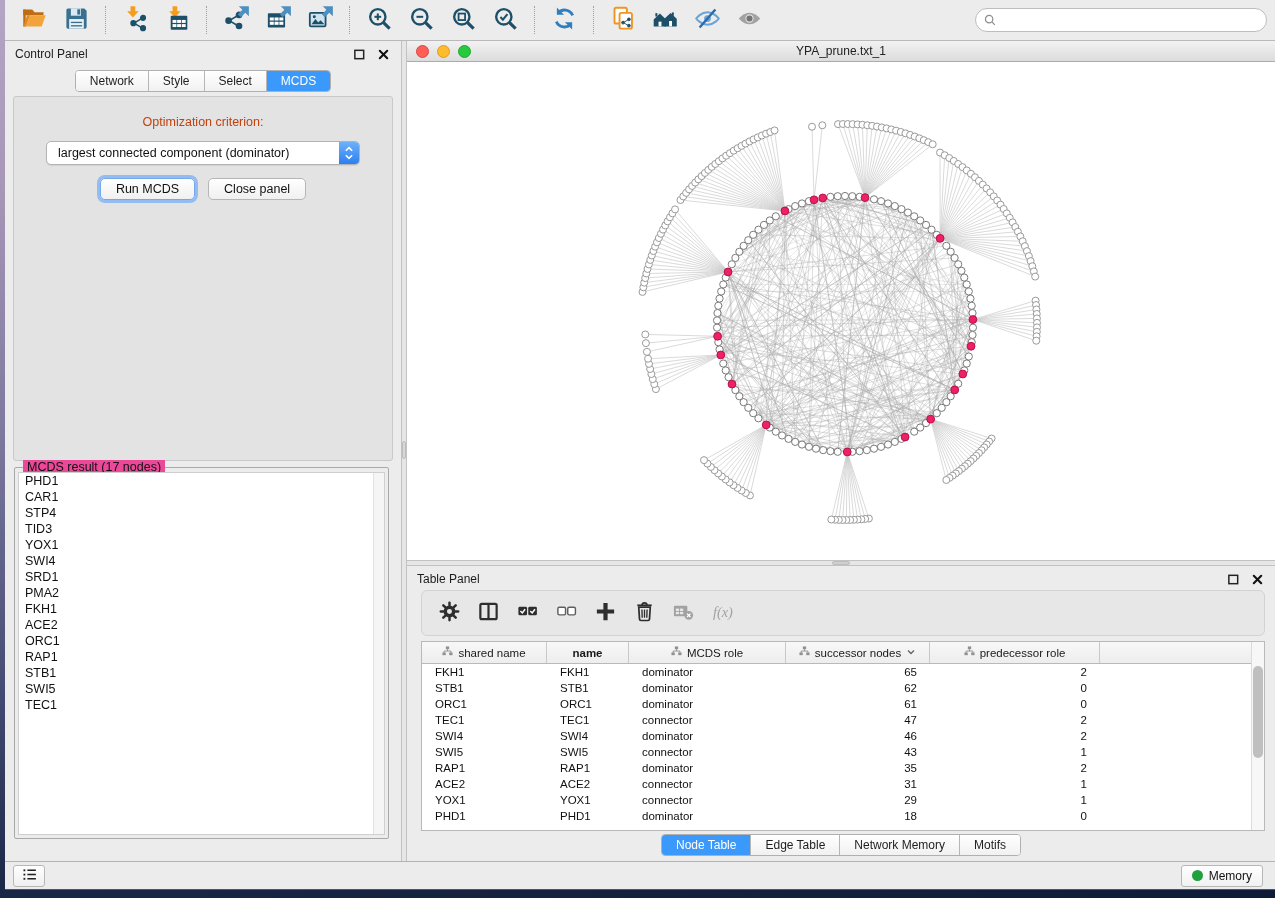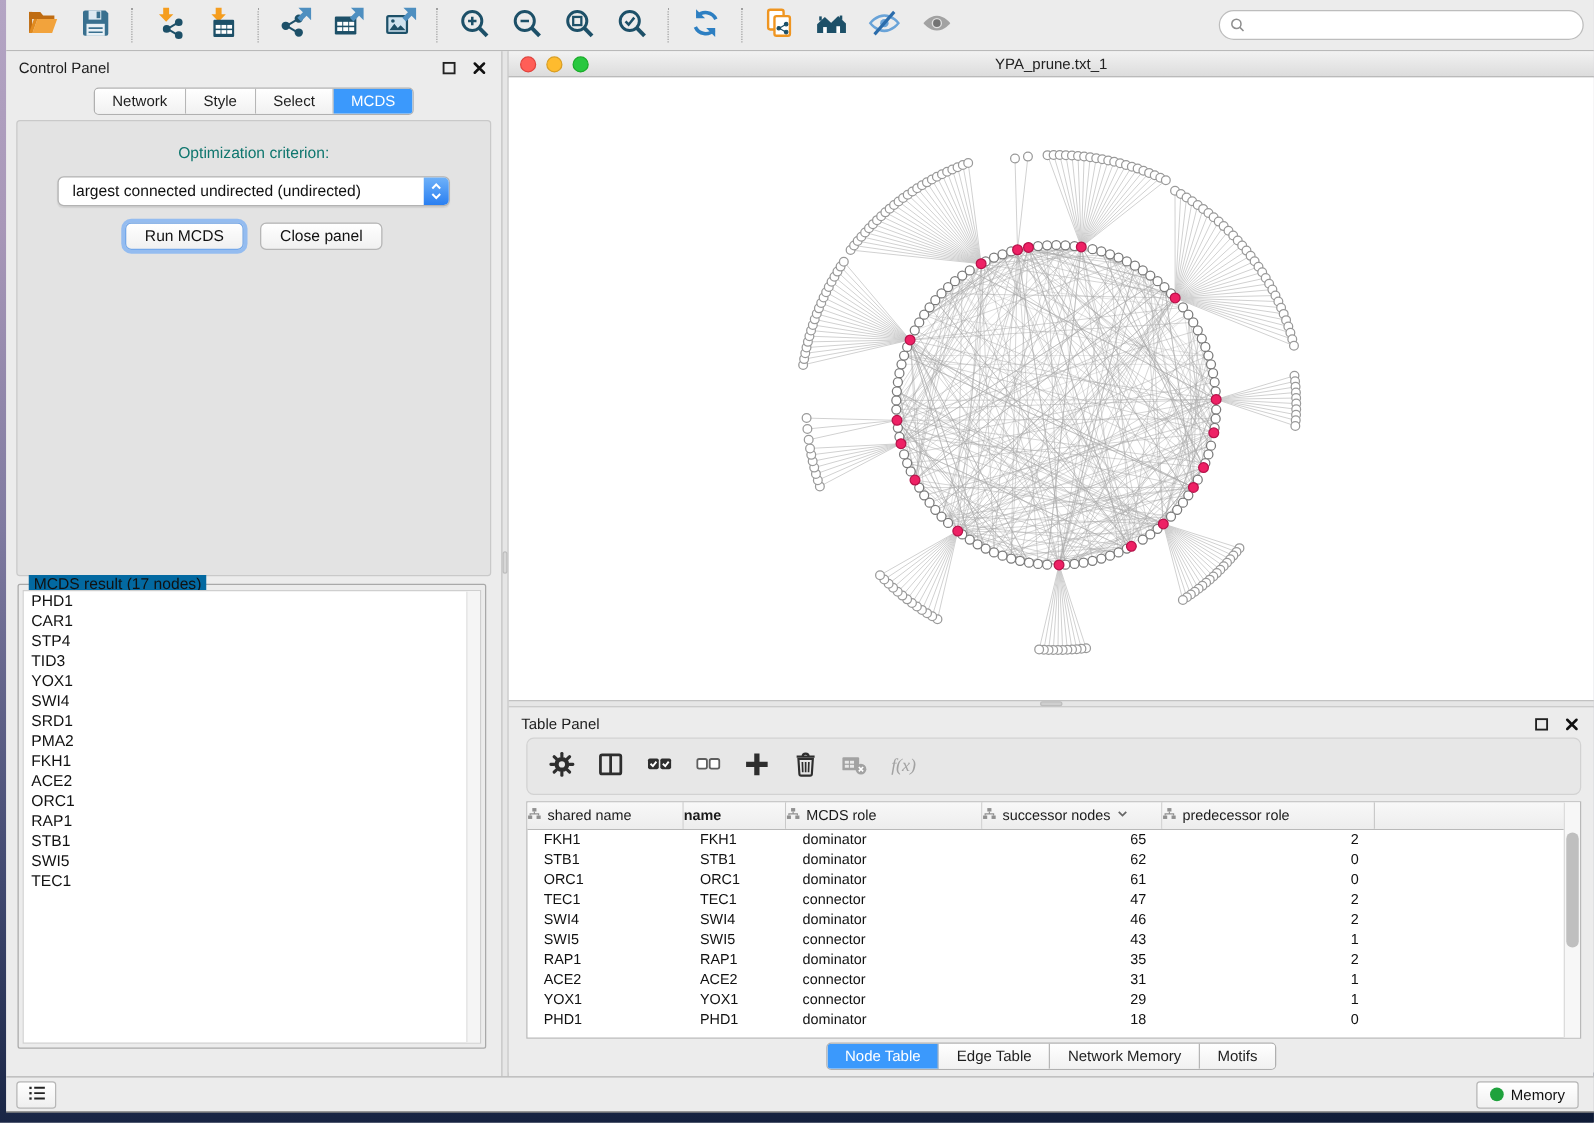--- a/index.html
+++ b/index.html
@@ -24,30 +24,30 @@
   .panel-title{flex:0 0 auto;}
   .panel-ctls{margin-left:auto;display:flex;align-items:center;gap:9px;}
   .panel-ctl{width:15px;height:15px;display:flex;align-items:center;justify-content:center;background:none;border:none;padding:0;cursor:pointer;}
   .panel-ctl svg{width:13px;height:13px;}
   .cp-tabs-row{display:flex;justify-content:center;margin-top:3px;position:relative;z-index:2;}
   .segbar{display:inline-flex;border:1px solid #b0b0b0;border-radius:4px;overflow:hidden;background:#fff;}
   .seg{padding:3px 14px;font-size:12px;color:#1e1e1e;background:linear-gradient(#ffffff,#f1f1f1);border-right:1px solid #b6b6b6;cursor:pointer;white-space:nowrap;}
   .seg:last-child{border-right:none;}
   .seg.active{background:#3b99fc;color:#fff;}
   .cp-content{position:absolute;left:8px;right:8px;top:55px;height:365px;background:#e3e3e3;border:1px solid #c9c9c9;border-radius:3px;}
-  .opt-label{text-align:center;margin-top:18px;font-size:12.5px;color:#0f766e;}
+  .opt-label{text-align:center;margin-top:18px;font-size:12.5px;color:#c2410c;}
   .select-row{margin:12px 32px 0 32px;position:relative;}
   .mac-select{width:100%;height:24px;background:#fff;border:1px solid #b3b3b3;border-radius:5px;display:flex;align-items:center;padding-left:11px;font-size:12.5px;color:#111;cursor:pointer;box-shadow:0 1px 1px rgba(0,0,0,.08);}
   .select-stepper{position:absolute;right:1px;top:1px;width:20px;height:22px;border-radius:0 4px 4px 0;background:linear-gradient(#6eb1f9,#2a7ff1);display:flex;align-items:center;justify-content:center;}
   .select-stepper svg{width:12px;height:18px;}
   .btn-row{display:flex;justify-content:center;gap:13px;margin-top:13px;}
   .mbtn{background:linear-gradient(#ffffff,#f0f0f0);border:1px solid #b6b6b6;border-radius:5px;font-size:12.5px;color:#111;padding:3px 15px;cursor:pointer;font-family:inherit;}
   .mbtn.focused{box-shadow:0 0 0 3px rgba(106,168,248,.65);border-color:#74a8ea;}
   .mcds-group{position:absolute;left:9px;right:12px;top:426px;height:372px;border:1px solid #a9a9a9;border-radius:2px;}
-  .mcds-legend{position:absolute;top:-8px;left:8px;background:#0369a1;padding:0 4px;font-size:12.5px;color:#111;}
+  .mcds-legend{position:absolute;top:-8px;left:8px;background:#ec4899;padding:0 4px;font-size:12.5px;color:#111;}
   .mcds-list{position:absolute;left:3px;right:3px;top:4px;bottom:3px;background:#fff;border:1px solid #cfcfcf;overflow:hidden;}
   .mcds-item{font-size:12.5px;line-height:16px;padding-left:6px;color:#111;}
   .mcds-track{position:absolute;right:0;top:0;bottom:0;width:11px;background:#f5f5f5;border-left:1px solid #e2e2e2;}
 
   
   .v-splitter{position:absolute;left:396px;top:41px;width:6px;height:821px;background:#e6e6e6;border-left:1px solid #c2c2c2;border-right:1px solid #c2c2c2;cursor:col-resize;}
   .v-handle{position:absolute;left:0;right:0;top:400px;height:18px;background:#d7d7d7;border:1px solid #bdbdbd;border-radius:2px;}
   .h-splitter{position:absolute;left:0;top:519px;right:0;height:6px;background:#e6e6e6;border-top:1px solid #c2c2c2;border-bottom:1px solid #c2c2c2;cursor:row-resize;}
   .h-handle{position:absolute;left:50%;top:0;width:18px;height:4px;margin-left:-9px;background:#cfcfcf;border:1px solid #bdbdbd;border-radius:2px;}
 
@@ -62,21 +62,21 @@
   .net-title{position:absolute;left:0;right:0;text-align:center;font-size:12px;color:#222;}
   .net-canvas{position:absolute;left:0;right:0;top:21px;height:498px;background:#fff;overflow:hidden;}
 
   
   .table-panel{position:absolute;left:0;right:0;top:525px;height:292px;background:#ececec;}
   .tp-toolbar{position:absolute;left:14px;right:10px;top:24px;height:46px;background:#e7e7e7;border:1px solid #d2d2d2;border-radius:6px;display:flex;align-items:center;padding-left:12px;}
   .tp-btn{width:30px;height:30px;margin-right:9px;display:flex;align-items:center;justify-content:center;background:none;border:none;padding:0;cursor:pointer;}
   .tp-btn svg{width:23px;height:23px;}
   .tp-table{position:absolute;left:14px;right:10px;top:75px;height:190px;background:#fff;border:1px solid #b9b9b9;}
   .thead{display:flex;height:22px;border-bottom:1px solid #b9b9b9;}
-  .th{display:flex;align-items:center;gap:5px;background:linear-gradient(#f8f8f8,#ededed);border-right:1px solid #c9c9c9;font-size:11.5px;color:#1a1a1a;overflow:hidden;white-space:nowrap;}
+  .th{display:flex;align-items:center;justify-content:center;gap:5px;background:linear-gradient(#f8f8f8,#ededed);border-right:1px solid #c9c9c9;font-size:11.5px;color:#1a1a1a;overflow:hidden;white-space:nowrap;}
   .th.filler{border-right:none;}
   .tr{display:flex;height:16px;}
   .td{font-size:11.5px;color:#111;line-height:16px;white-space:nowrap;overflow:hidden;}
   .td.l{padding-left:13px;text-align:left;}
   .td.r{padding-right:13px;text-align:right;}
   .tscroll{position:absolute;right:0;top:0;bottom:0;width:13px;background:#f7f7f7;border-left:1px solid #dcdcdc;}
   .tthumb{position:absolute;left:1px;right:1px;top:24px;height:92px;background:#bfbfbf;border-radius:6px;}
   .tp-tabs-row{position:absolute;left:0;right:0;top:268px;display:flex;justify-content:center;}
 
   
@@ -314,21 +314,21 @@
           <span class="seg">Network</span>
           <span class="seg">Style</span>
           <span class="seg">Select</span>
           <span class="seg active">MCDS</span>
         </div>
     </div>
     <div class="cp-content">
       <div class="opt-label">Optimization criterion:</div>
       <div class="select-row">
         <div class="mac-select">
-          <span>largest connected undirected (undirected)</span>
+          <span>largest connected component (dominator)</span>
           <span class="select-stepper">
             <svg viewBox="0 0 12 20">
                 <g fill="none" stroke="#fff" stroke-width="1.8">
                   <path d="M2.5 7.5 6 4l3.5 3.5"></path>
                   <path d="M2.5 12.5 6 16l3.5-3.5"></path>
                 </g>
               </svg>
           </span>
         </div>
       </div>

